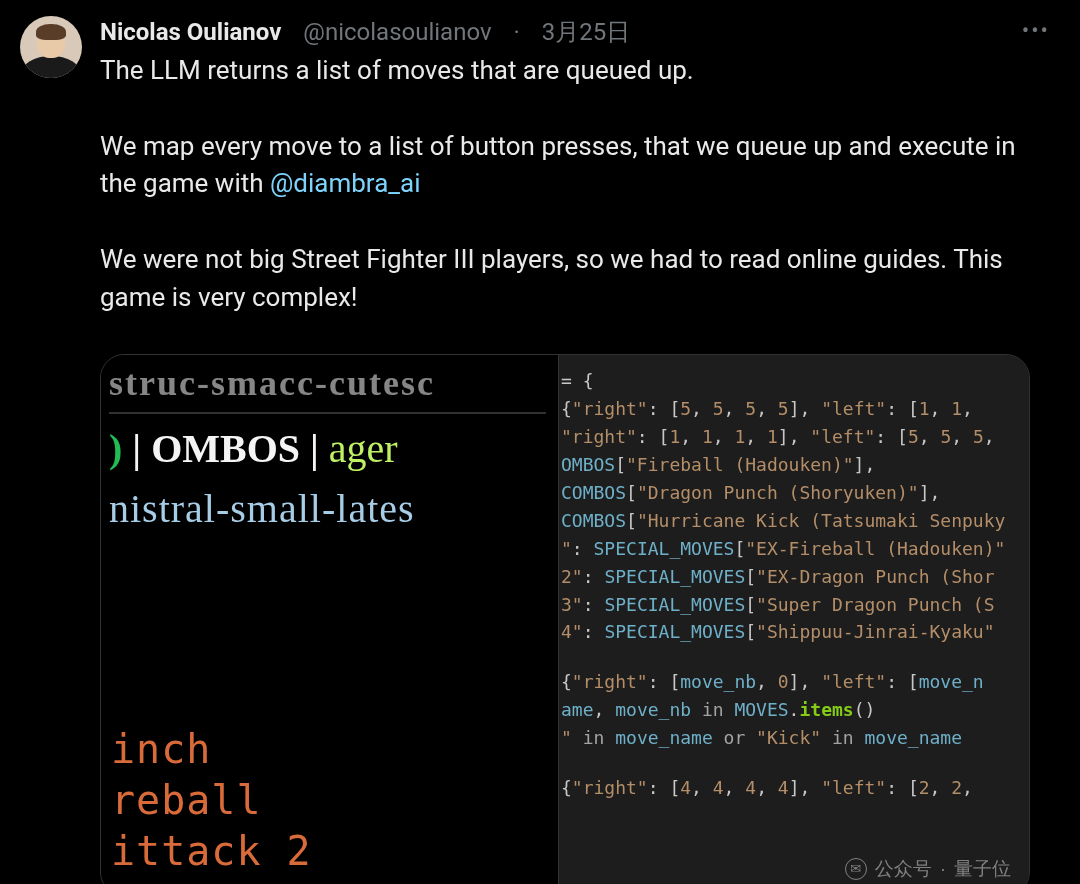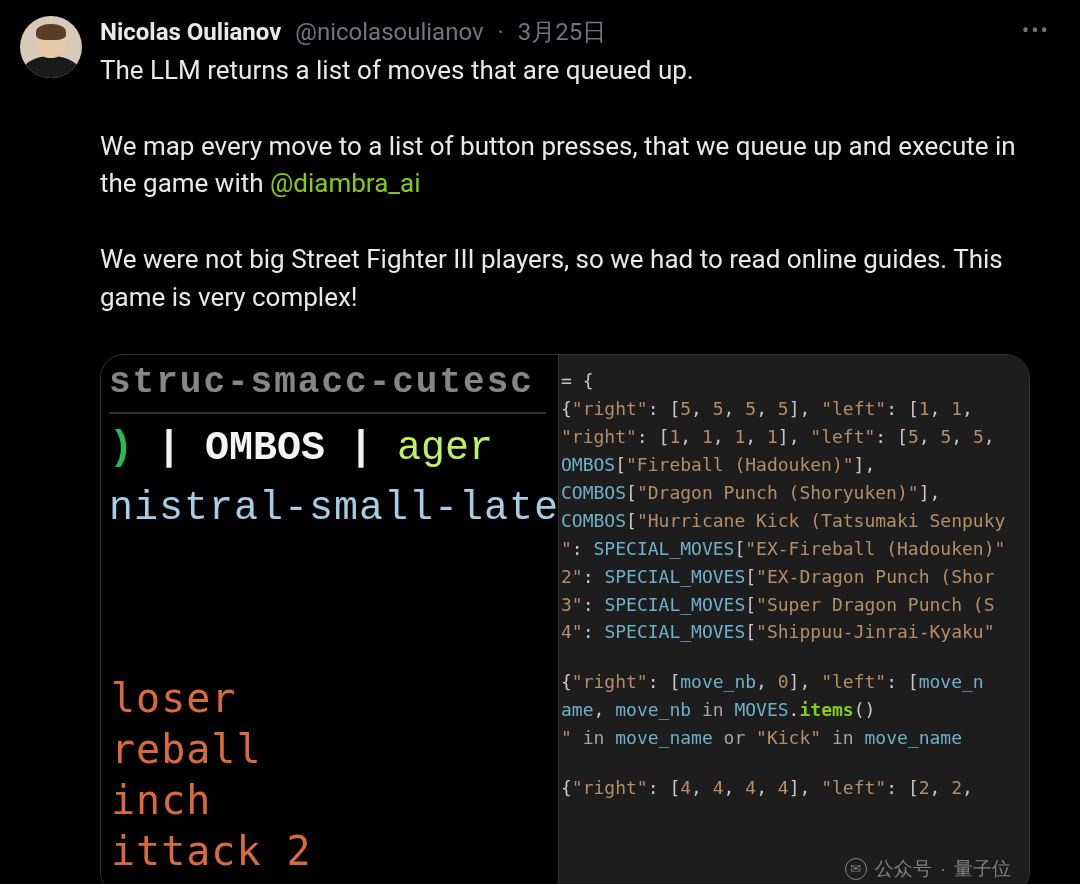--- a/index.html
+++ b/index.html
@@ -41,62 +41,62 @@
     top: 8px; left: 16px;
   }
   .avatar-body {
     position: absolute;
     width: 60px; height: 36px;
     background: #1a1a1a;
     border-radius: 50% 50% 0 0;
     top: 40px; left: 1px;
   }
   .tweet-content { flex: 1; min-width: 0; }
-  .header-line { display: flex; align-items: center; gap: 14px; color: #71767b; font-size: 24px; }
+  .header-line { display: flex; align-items: center; gap: 22px; color: #71767b; font-size: 24px; }
   .display-name { color: #e9e9e9; font-weight: 700; }
   .handle, .dot, .date { color: #71767b; }
   .more-icon {
     position: absolute;
     top: 18px; right: 30px;
     color: #71767b;
     font-size: 22px;
     letter-spacing: 2px;
     cursor: pointer;
   }
   .tweet-text {
     color: #e9e9e9;
     font-size: 26px;
     line-height: 1.45;
     margin-top: 4px;
     padding-right: 30px;
   }
   .tweet-text .para { margin-bottom: 38px; }
   .tweet-text .para:last-of-type { margin-bottom: 10px; }
-  .mention { color: #84cc16; }
+  .mention { color: #7dd3fc; }
   .media-card {
     margin: 6px 0 0 0;
     border: 1px solid #2f3336;
     border-radius: 24px;
     overflow: hidden;
     height: 542px;
     display: flex;
     background: #111;
   }
   .terminal-left {
     width: 458px;
     background: #000;
     color: #fff;
     font-family: "Menlo", "Consolas", monospace;
     position: relative;
     border-right: 1px solid #333;
     overflow: hidden;
   }
   .term-top {
     padding: 0 12px 0 8px;
-    font-family: Liberation Mono, monospace;
+    font-family: Liberation Serif, serif;
     color: #f4f4f4;
     white-space: nowrap;
     overflow: hidden;
   }
   .term-line0 {
     font-size: 36px;
     letter-spacing: 2px;
     opacity: 0.55;
     border-bottom: 2px solid rgba(255,255,255,0.35);
     padding: 2px 0 2px 0;
@@ -195,23 +195,22 @@
       <div class="media-card">
         <div class="terminal-left">
           <div class="term-top">
             <div class="term-line0">struc-smacc-cutesc</div>
             <div class="term-line1">
               <span class="green">)</span><span> | </span><span>OMBOS</span><span>     | </span><span class="ager">ager</span>
             </div>
             <div class="term-line2">nistral-small-lates</div>
           </div>
           <div class="term-bottom">
-            <div>loser</div>
+            <div>inch</div>
             <div>reball</div>
-            <div>inch</div>
             <div>ittack 2</div>
           </div>
         </div>
 
         <div class="code-right" id="code-right">
 
           <div class="ln"><span class="tok-op">= {</span></div>
             <div class="ln"><span class="tok-brace"> {</span><span class="tok-str">"right"</span><span class="tok-op">: [</span><span class="tok-num">5</span><span class="tok-op">, </span><span class="tok-num">5</span><span class="tok-op">, </span><span class="tok-num">5</span><span class="tok-op">, </span><span class="tok-num">5</span><span class="tok-op">], </span><span class="tok-str">"left"</span><span class="tok-op">: [</span><span class="tok-num">1</span><span class="tok-op">, </span><span class="tok-num">1</span><span class="tok-op">,</span></div>
             <div class="ln"><span class="tok-str">"right"</span><span class="tok-op">: [</span><span class="tok-num">1</span><span class="tok-op">, </span><span class="tok-num">1</span><span class="tok-op">, </span><span class="tok-num">1</span><span class="tok-op">, </span><span class="tok-num">1</span><span class="tok-op">], </span><span class="tok-str">"left"</span><span class="tok-op">: [</span><span class="tok-num">5</span><span class="tok-op">, </span><span class="tok-num">5</span><span class="tok-op">, </span><span class="tok-num">5</span><span class="tok-op">,</span></div>
             <div class="ln"><span class="tok-var">OMBOS</span><span class="tok-op">[</span><span class="tok-str">"Fireball (Hadouken)"</span><span class="tok-op">],</span></div>

